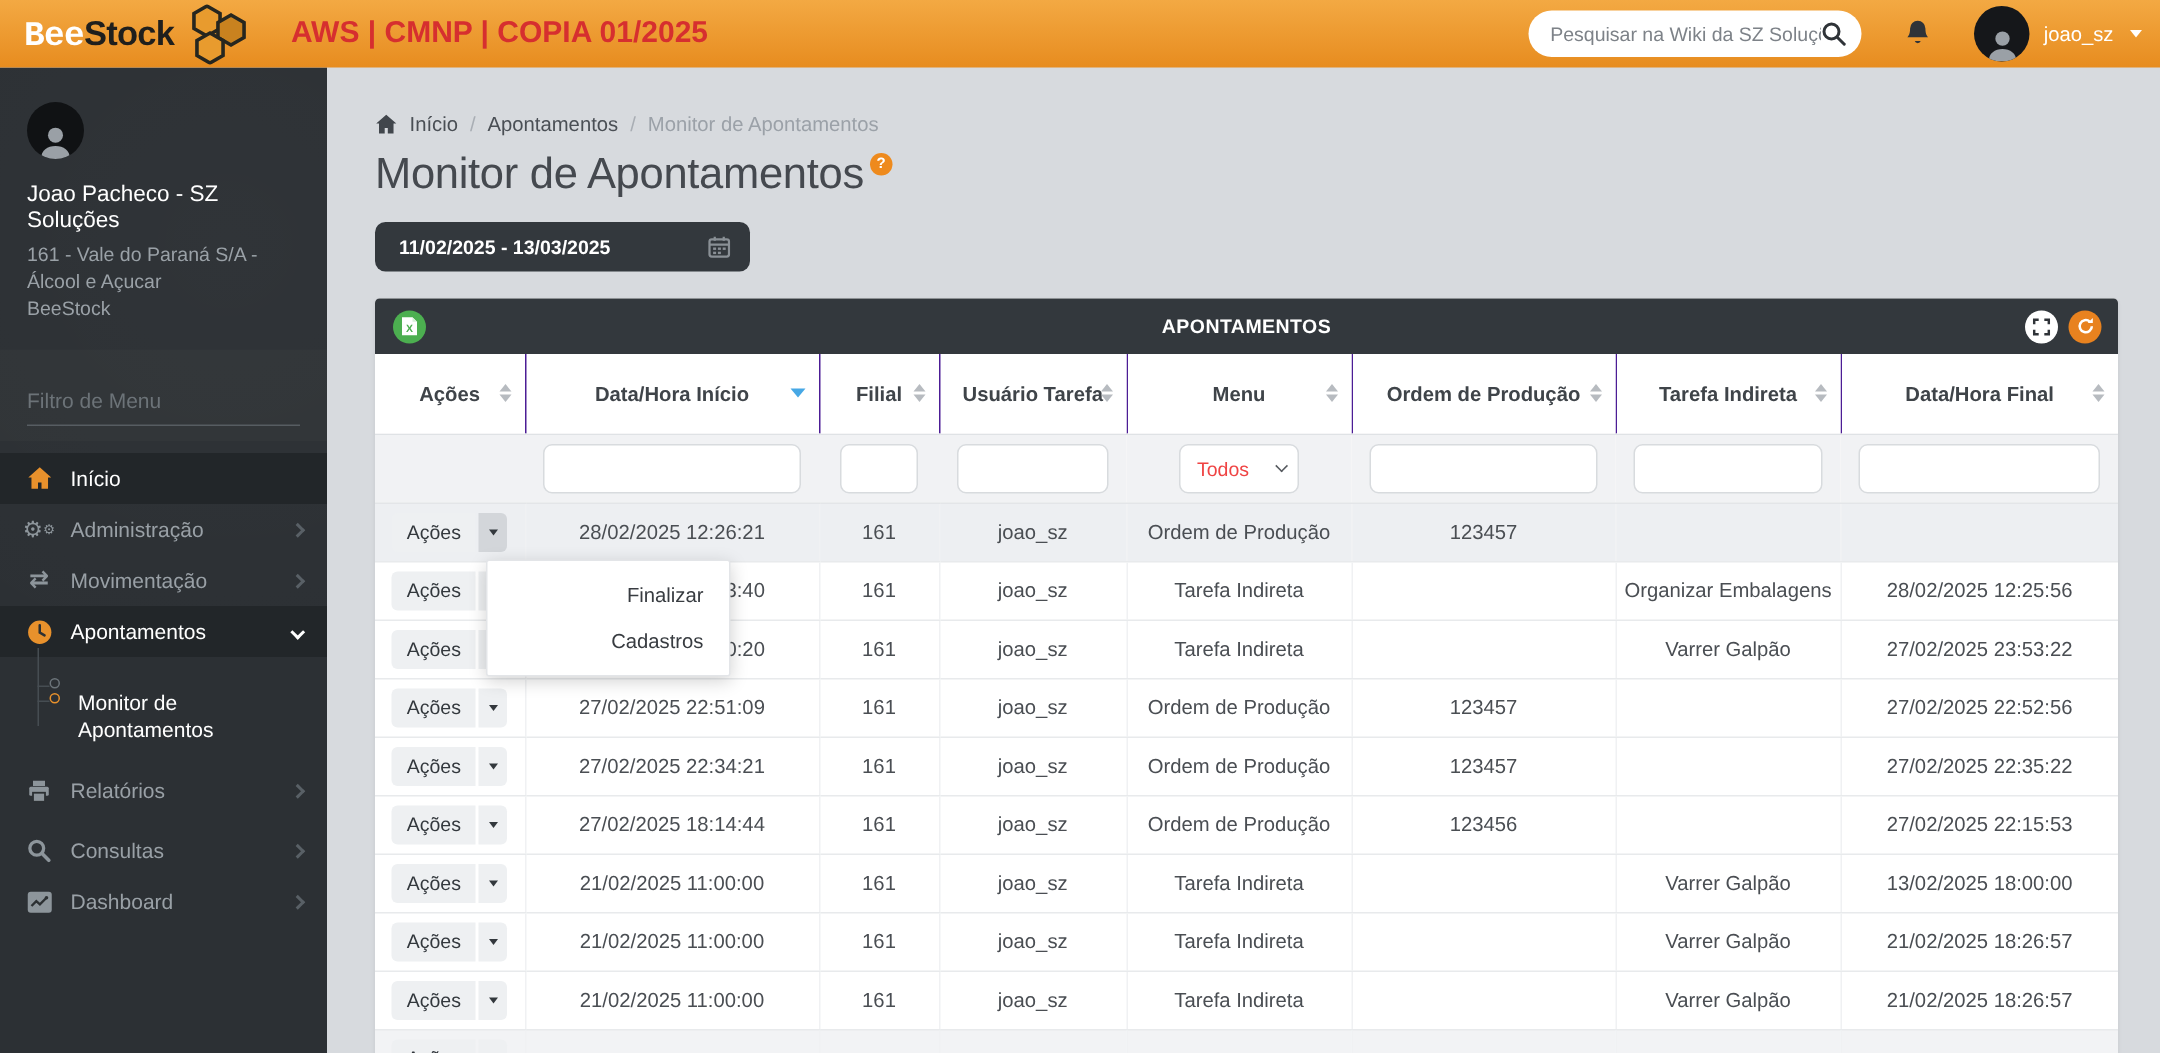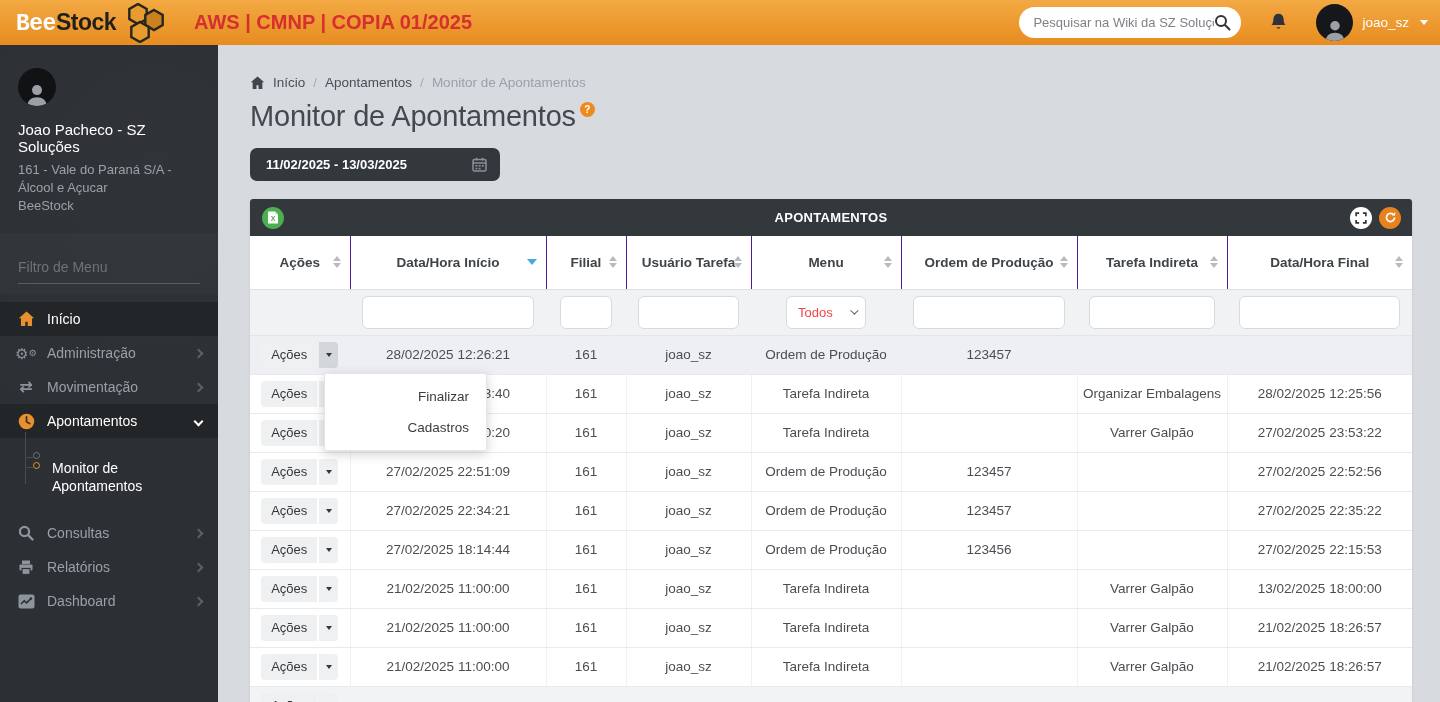--- a/index.html
+++ b/index.html
@@ -196,40 +196,40 @@
       <div class="submenu">
         <div class="subitem" style="max-width:212px;">
           <span class="bullet"></span>
         </div>
         <div class="subitem active" style="max-width:185px;">
           <span class="bullet"></span>
           <span>Monitor de Apontamentos</span>
         </div>
       </div>
 
-      <div class="menu-row" style="margin-top:6px;">
-        <span class="menu-ic">
-          <svg width="16" height="16" viewBox="0 0 16 16">
-            <circle cx="6.5" cy="6.5" r="4.6" fill="none" stroke="#8d959b" stroke-width="2.2"></circle>
-            <line x1="10.2" y1="10.2" x2="14.5" y2="14.5" stroke="#8d959b" stroke-width="2.4" stroke-linecap="round"></line>
-          </svg>
-        </span>
-        <span>Consultas</span>
-        <span class="chev right"></span>
-      </div>
-
       <div class="menu-row">
         <span class="menu-ic">
           <svg width="16" height="15" viewBox="0 0 16 15">
             <rect x="4" y="0.5" width="8" height="3.5" fill="#8d959b"></rect>
             <rect x="1.5" y="4.5" width="13" height="6" rx="1" fill="#8d959b"></rect>
             <rect x="4" y="8.5" width="8" height="6" fill="#8d959b" stroke="#2c3033" stroke-width="1.2"></rect>
           </svg>
         </span>
         <span>Relatórios</span>
+        <span class="chev right"></span>
+      </div>
+
+      <div class="menu-row" style="margin-top:6px;">
+        <span class="menu-ic">
+          <svg width="16" height="16" viewBox="0 0 16 16">
+            <circle cx="6.5" cy="6.5" r="4.6" fill="none" stroke="#8d959b" stroke-width="2.2"></circle>
+            <line x1="10.2" y1="10.2" x2="14.5" y2="14.5" stroke="#8d959b" stroke-width="2.4" stroke-linecap="round"></line>
+          </svg>
+        </span>
+        <span>Consultas</span>
         <span class="chev right"></span>
       </div>
 
       <div class="menu-row">
         <span class="menu-ic">
           <svg width="17" height="15" viewBox="0 0 17 15">
             <rect x="0.5" y="0.5" width="16" height="14" rx="2" fill="#8d959b"></rect>
             <path d="M3 10l3.2-3.2 2.4 2.1 4.4-4.4" stroke="#2c3033" stroke-width="1.6" fill="none"></path>
             <circle cx="13" cy="4.5" r="1.2" fill="#2c3033"></circle>
           </svg>

